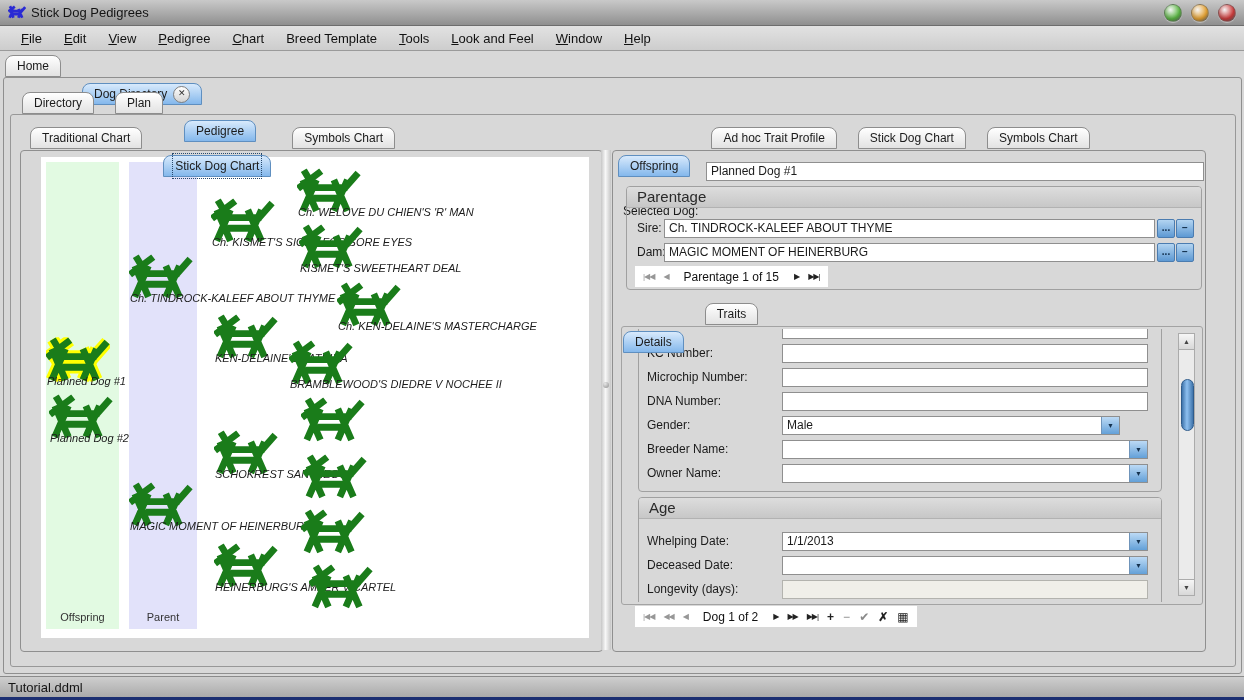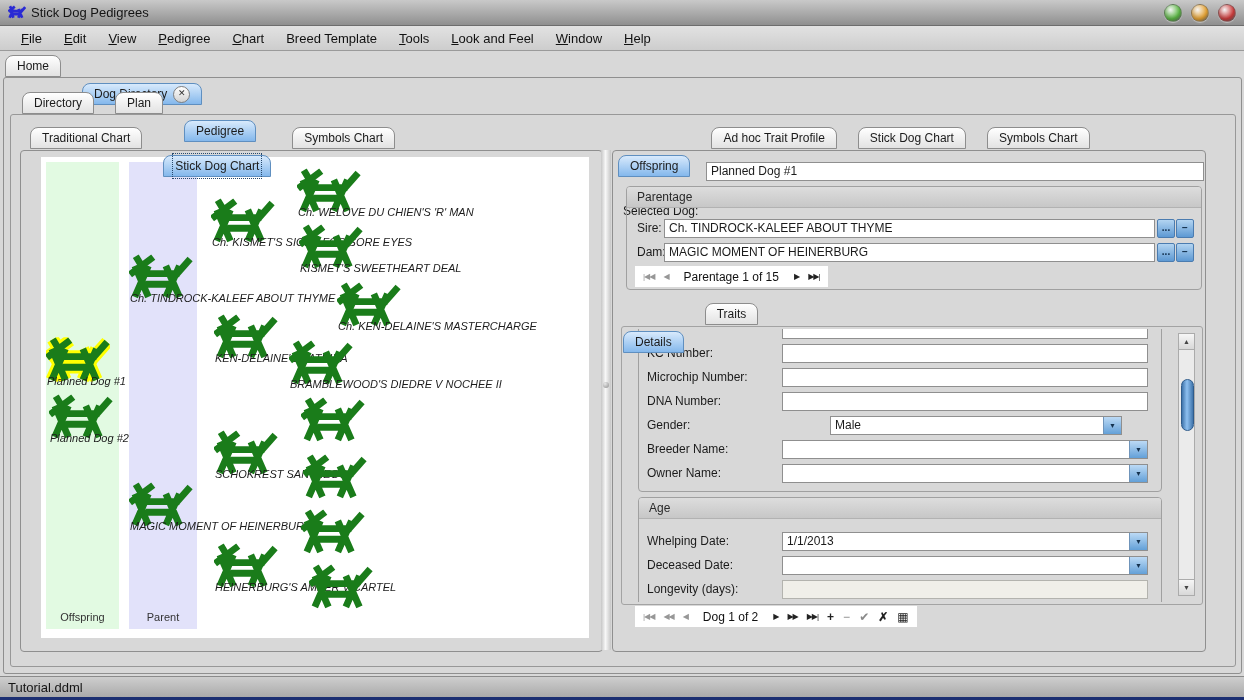--- a/index.html
+++ b/index.html
@@ -56,21 +56,21 @@
     font-size:12px;line-height:17px;padding:0 4px;white-space:nowrap;overflow:hidden;}
   .field.disabled{background:#f0efe9;border-color:#b3b3ae;}
   .combo-btn{position:absolute;right:0;top:0;width:17px;height:17px;
     background:linear-gradient(#bcdaf5,#63a0d8);border-left:1px solid #6f94ba;
     display:flex;align-items:center;justify-content:center;font-size:7px;color:#14324f;}
   .sq-btn{position:absolute;width:18px;height:19px;box-sizing:border-box;
     background:linear-gradient(#b3d4f1,#5d99d3);border:1px solid #4b7cb0;border-radius:2px;
     color:#0f2c49;font-size:10px;font-weight:bold;line-height:15px;text-align:center;}
   .gbox{position:absolute;border:1px solid #a0a0a0;border-radius:4px;box-sizing:border-box;}
   .ghead{height:20px;background:linear-gradient(#dddddd,#c7c7c7);border-bottom:1px solid #b2b2b2;
-    border-radius:3px 3px 0 0;font-size:12px;color:#2a2a2a;line-height:20px;padding-left:10px;}
+    border-radius:3px 3px 0 0;font-size:15px;color:#2a2a2a;line-height:20px;padding-left:10px;}
   .navstrip{position:absolute;height:21px;background:#ffffff;display:flex;align-items:center;
     gap:9px;padding:0 8px;}
   .vcr{font-size:8px;line-height:1;letter-spacing:-1px;color:#222;}
   .vcr.dim{color:#979797;}
   .nav-count{font-size:12px;color:#111;padding:0 6px;white-space:nowrap;}
   .tool-glyph{font-size:12px;color:#222;line-height:1;}
   .tool-glyph.dim{color:#8a8a8a;}
   
   #details-panel{position:absolute;left:8px;top:175px;width:580px;height:277px;
     border:1px solid #a3a3a3;border-radius:3px;background:#d8d8d8;}
@@ -330,21 +330,21 @@
         <span class="flabel" style="left:23px;top:17px;">KC Number:</span>
         <div class="field" style="left:158px;top:15px;width:366px;"></div>
 
         <span class="flabel" style="left:23px;top:41px;">Microchip Number:</span>
         <div class="field" style="left:158px;top:39px;width:366px;"></div>
 
         <span class="flabel" style="left:23px;top:65px;">DNA Number:</span>
         <div class="field" style="left:158px;top:63px;width:366px;"></div>
 
         <span class="flabel" style="left:23px;top:89px;">Gender:</span>
-        <div class="field" style="left:158px;top:87px;width:292px;margin-left:48px;">
+        <div class="field" style="left:158px;top:87px;width:338px;">
           <span>Male</span>
           <span class="combo-btn">▼</span>
         </div>
 
         <span class="flabel" style="left:23px;top:113px;">Breeder Name:</span>
         <div class="field" style="left:158px;top:111px;width:366px;">
           <span></span>
           <span class="combo-btn">▼</span>
         </div>
 

